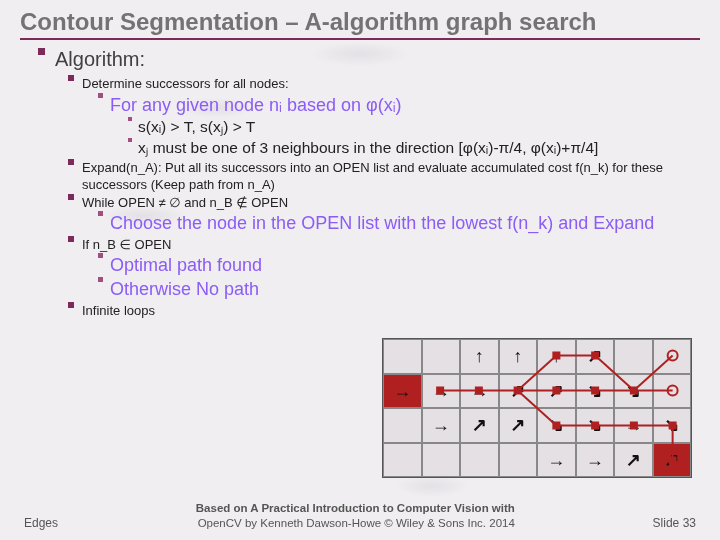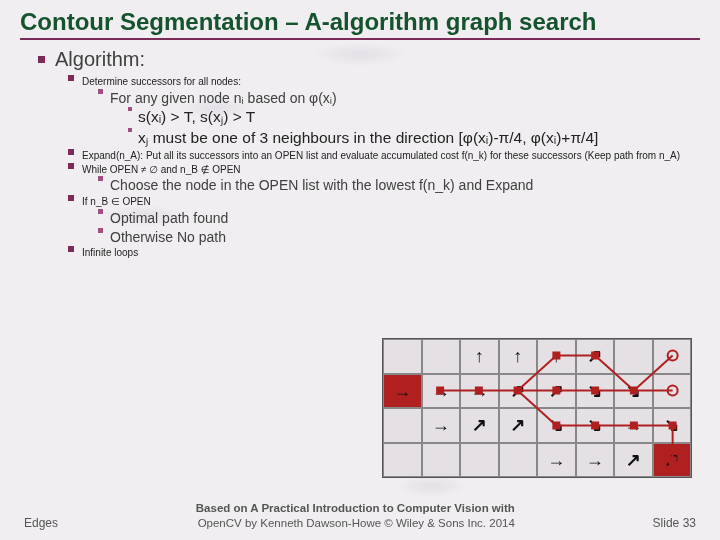--- a/index.html
+++ b/index.html
@@ -18,41 +18,40 @@
     opacity: 0.3;
     background:
       radial-gradient(ellipse 80px 20px at 50% 10%, #c8bfd0 0%, transparent 60%),
       radial-gradient(ellipse 70px 18px at 20% 40%, #c8bfd0 0%, transparent 60%),
       radial-gradient(ellipse 75px 20px at 80% 70%, #c8bfd0 0%, transparent 60%),
       radial-gradient(ellipse 60px 18px at 60% 90%, #c8bfd0 0%, transparent 60%),
       radial-gradient(ellipse 65px 17px at 30% 20%, #c8bfd0 0%, transparent 60%);
   }
   .slide { position: relative; z-index: 1; width: 100%; height: 100%; padding: 8px 20px 0 20px; }
   .title {
-    color: #14532d;
+    color: #737373;
     font-size: 24px;
     font-weight: bold;
     border-bottom: 2px solid #7b2a59;
     padding-bottom: 2px;
     margin-bottom: 8px;
   }
   .section-head {
     color: #404040;
     font-size: 20px;
     margin: 2px 0 4px 18px;
     display: flex;
-    align-items: center;
   }
   .bullet-sq { width: 7px; height: 7px; background: #7b2a59; margin-right: 10px; flex: 0 0 auto; }
   .bullet-sm { width: 6px; height: 6px; background: #7b2a59; margin-right: 8px; flex: 0 0 auto; }
   .bullet-xs { width: 5px; height: 5px; background: #a05080; margin-right: 7px; flex: 0 0 auto; }
   .bullet-xxs { width: 4px; height: 4px; background: #a05080; margin-right: 6px; flex: 0 0 auto; }
   ul { list-style: none; }
-  .lvl1 { margin-left: 48px; font-size: 10px; color: #222; }
-  .lvl2 { margin-left: 78px; font-size: 14px; color: #404040; }
+  .lvl1 { margin-left: 48px; font-size: 13px; color: #222; }
+  .lvl2 { margin-left: 78px; font-size: 18px; color: #8b5cf6; }
   .lvl3 { margin-left: 108px; font-size: 15.5px; color: #222; }
   li { display: flex; align-items: flex-start; line-height: 1.35; }
   li span.txt { flex: 1; }
   .footer {
     position: absolute;
     bottom: 10px;
     left: 0;
     width: 100%;
     display: flex;
     align-items: flex-end;

